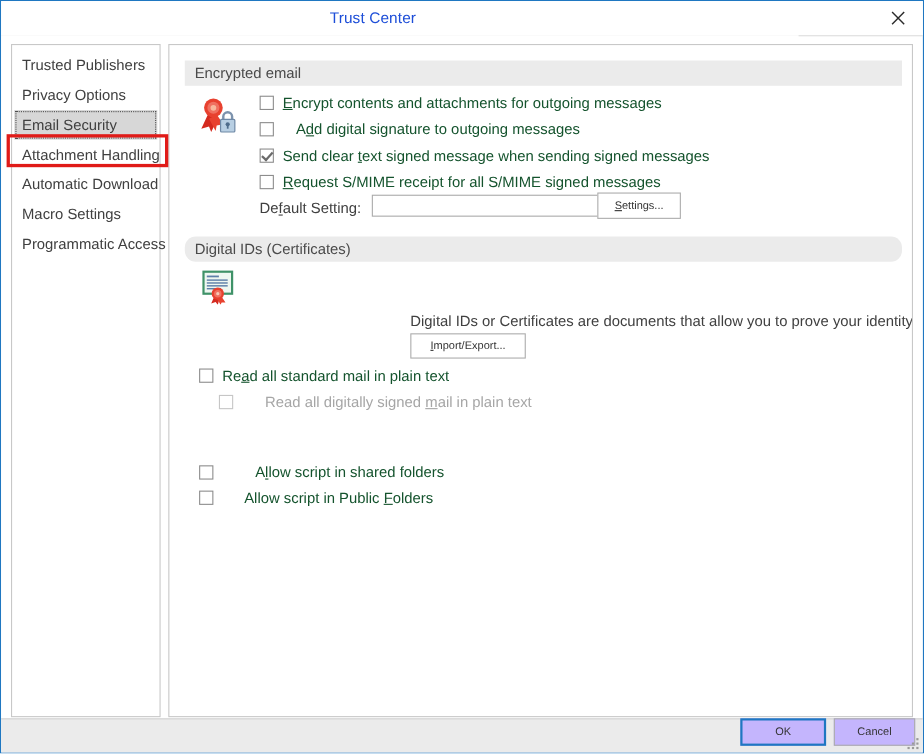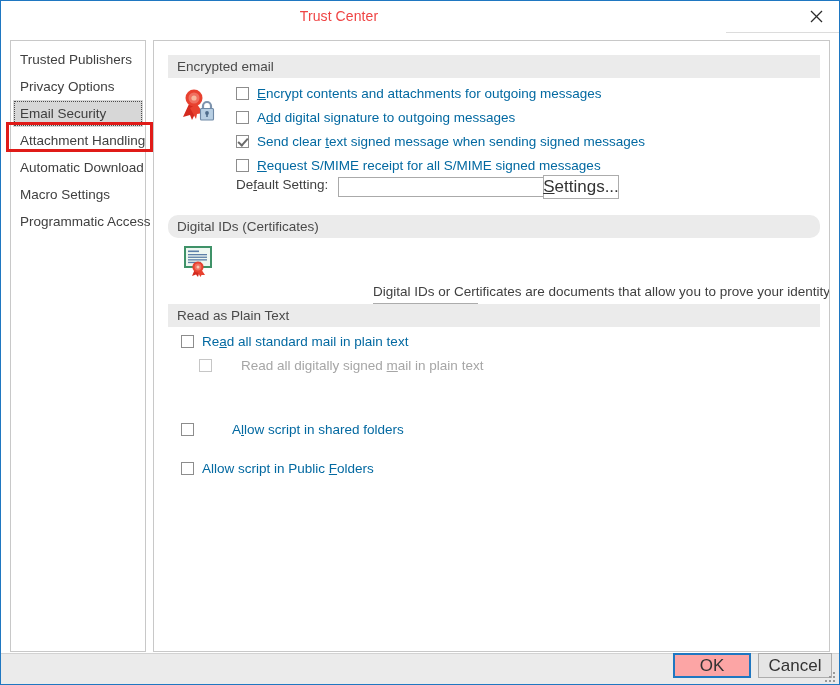--- a/index.html
+++ b/index.html
@@ -28,21 +28,21 @@
     height: 31px;
     background: #ffffff;
     border-bottom: 1px solid #dcdcdc;
   }
   #title-text {
     position: absolute;
     left: 0; top: 7px;
     width: 676px;
     text-align: center;
     font-size: 14px;
-    color: #ef4444;
+    color: #1d4ed8;
     letter-spacing: 0.1px;
   }
   #close-button {
     position: absolute;
     right: 0; top: 0;
     width: 46px;
     height: 30px;
     display: flex;
     align-items: center;
     justify-content: center;
@@ -125,21 +125,21 @@
     padding-left: 9px;
     box-sizing: border-box;
   }
 
   
   .check-row {
     position: absolute;
     display: flex;
     align-items: center;
     font-size: 13.5px;
-    color: #0369a1;
+    color: #14532d;
     white-space: nowrap;
     cursor: default;
   }
   .check-row.disabled { color: #a6a6a6; }
   .cbox {
     width: 13px;
     height: 13px;
     box-sizing: border-box;
     border: 1px solid #8d8d8d;
     background: #ffffff;
@@ -160,21 +160,21 @@
   .ul { text-decoration: underline; }
 
   
   .icon-box { position: absolute; }
 
   
   #default-setting-row {
     position: absolute;
     left: 234px; top: 175px;
     display: flex;
-    align-items: flex-start;
+    align-items: flex-end;
   }
   #default-setting-label {
     font-size: 13.5px;
     color: #404040;
     margin-right: 10px;
     white-space: nowrap;
   }
   #default-setting-combo {
     position: relative;
     width: 250px;
@@ -197,21 +197,21 @@
     border-left: 4.5px solid transparent;
     border-right: 4.5px solid transparent;
     border-top: 5px solid #3f3f3f;
   }
 
   
   .dlg-button {
     box-sizing: border-box;
     border: 1px solid #acacac;
     background: #ffffff;
-    font-size: 17px;
+    font-size: 10px;
     color: #333333;
     display: flex;
     align-items: center;
     justify-content: center;
     cursor: default;
     white-space: nowrap;
   }
   #settings-button {
     position: absolute;
     left: 540px; top: 173px;
@@ -242,29 +242,29 @@
     height: 31px;
     background: #ebebeb;
     border-top: 1px solid #d2d2d2;
   }
   #ok-button {
     position: absolute;
     left: 672px; top: 652px;
     width: 78px;
     height: 25px;
     border: 2px solid #1f77c1;
-    background: #fca5a5;
+    background: #c4b5fd;
   }
   #cancel-button {
     position: absolute;
     left: 757px; top: 652px;
     width: 74px;
     height: 25px;
     border: 1px solid #acacac;
-    background: #e5e5e5;
+    background: #c4b5fd;
   }
   #resize-grip {
     position: absolute;
     right: 3px; bottom: 3px;
     width: 12px; height: 12px;
   }
 </style>
 </head>
 <body>
 
@@ -330,21 +330,21 @@
           <circle cx="27" cy="26" r="1.9" fill="#4f6d8c"></circle>
           <rect x="26.2" y="26" width="1.6" height="4" fill="#4f6d8c"></rect>
         </svg>
       </div>
 
       <div class="check-row" style="left:82px; top:45px;">
         <span class="cbox"></span>
         <span><span class="ul">E</span>ncrypt contents and attachments for outgoing messages</span>
       </div>
 
-      <div class="check-row" style="left:82px; top:69px;">
+      <div class="check-row" style="left:82px; top:69px;gap:12px;">
         <span class="cbox"></span>
         <span>A<span class="ul">d</span>d digital signature to outgoing messages</span>
       </div>
 
       <div class="check-row" style="left:82px; top:93px;">
         <span class="cbox checked"></span>
         <span>Send clear <span class="ul">t</span>ext signed message when sending signed messages</span>
       </div>
 
       <div class="check-row" style="left:82px; top:117px;">
@@ -384,39 +384,38 @@
           <circle cx="16" cy="24" r="1.5" fill="#f8c8b4"></circle>
         </svg>
       </div>
 
       <div id="digital-id-desc">Digital IDs or Certificates are documents that allow you to prove your identity in electronic transactions.</div>
 
       <div id="import-export-button" class="dlg-button">
         <span><span class="ul">I</span>mport/Export...</span>
       </div>
 
-      <div class="section-header" style="top:263px;">Read as Plain Text</div>
 
       <div class="check-row" style="left:27px; top:293px;align-items:center;">
         <span class="cbox"></span>
         <span>Re<span class="ul">a</span>d all standard mail in plain text</span>
       </div>
 
       <div class="check-row disabled" style="left:45px; top:317px;gap:21px;">
         <span class="cbox"></span>
         <span>Read all digitally signed <span class="ul">m</span>ail in plain text</span>
       </div>
 
 
       <div class="check-row" style="left:27px; top:381px;gap:30px;">
         <span class="cbox"></span>
         <span>A<span class="ul">l</span>low script in shared folders</span>
       </div>
 
-      <div class="check-row" style="left:27px; top:420px;">
+      <div class="check-row" style="left:27px; top:404px;gap:20px;">
         <span class="cbox"></span>
         <span>Allow script in Public <span class="ul">F</span>olders</span>
       </div>
 
     </div>
   </div>
 
   <div id="footer"></div>
 
   <div id="ok-button" class="dlg-button">

